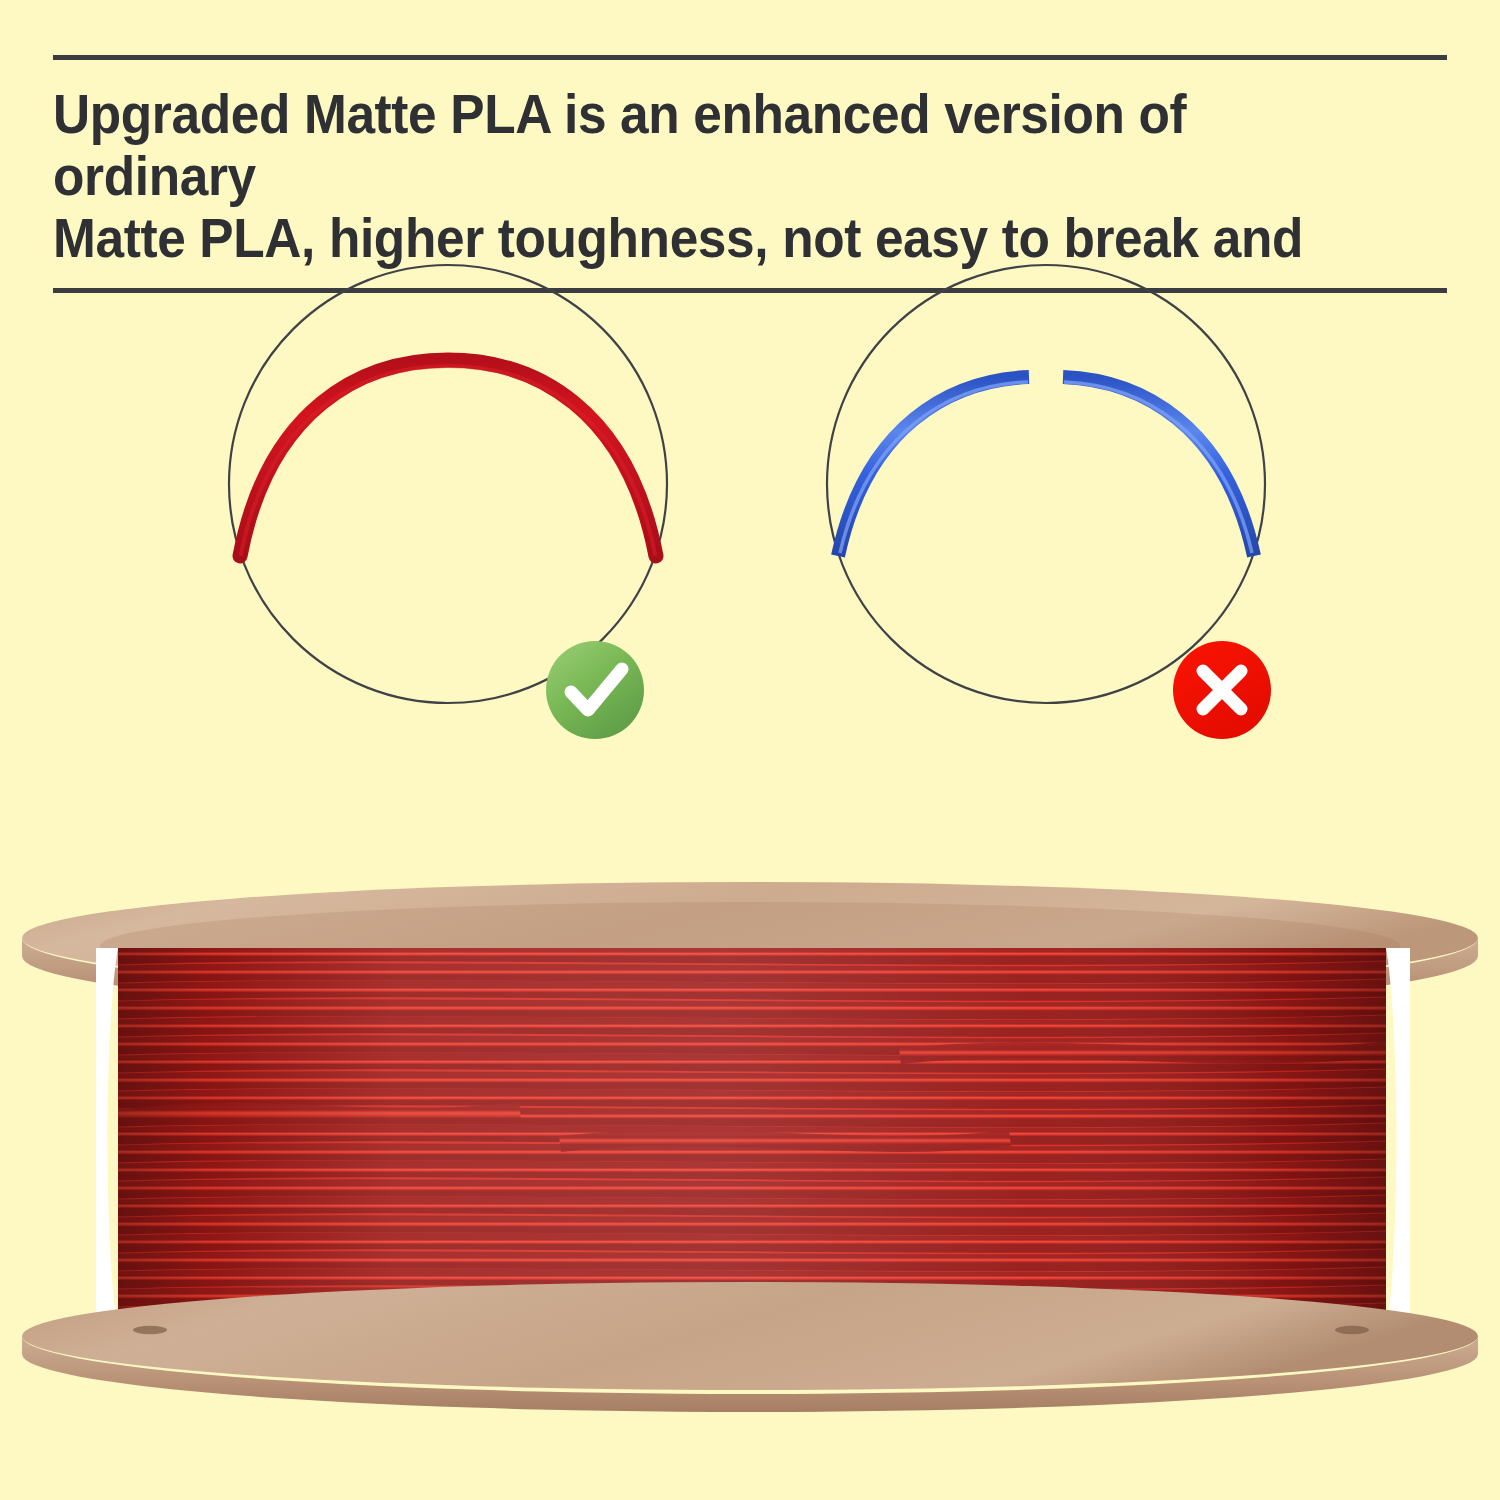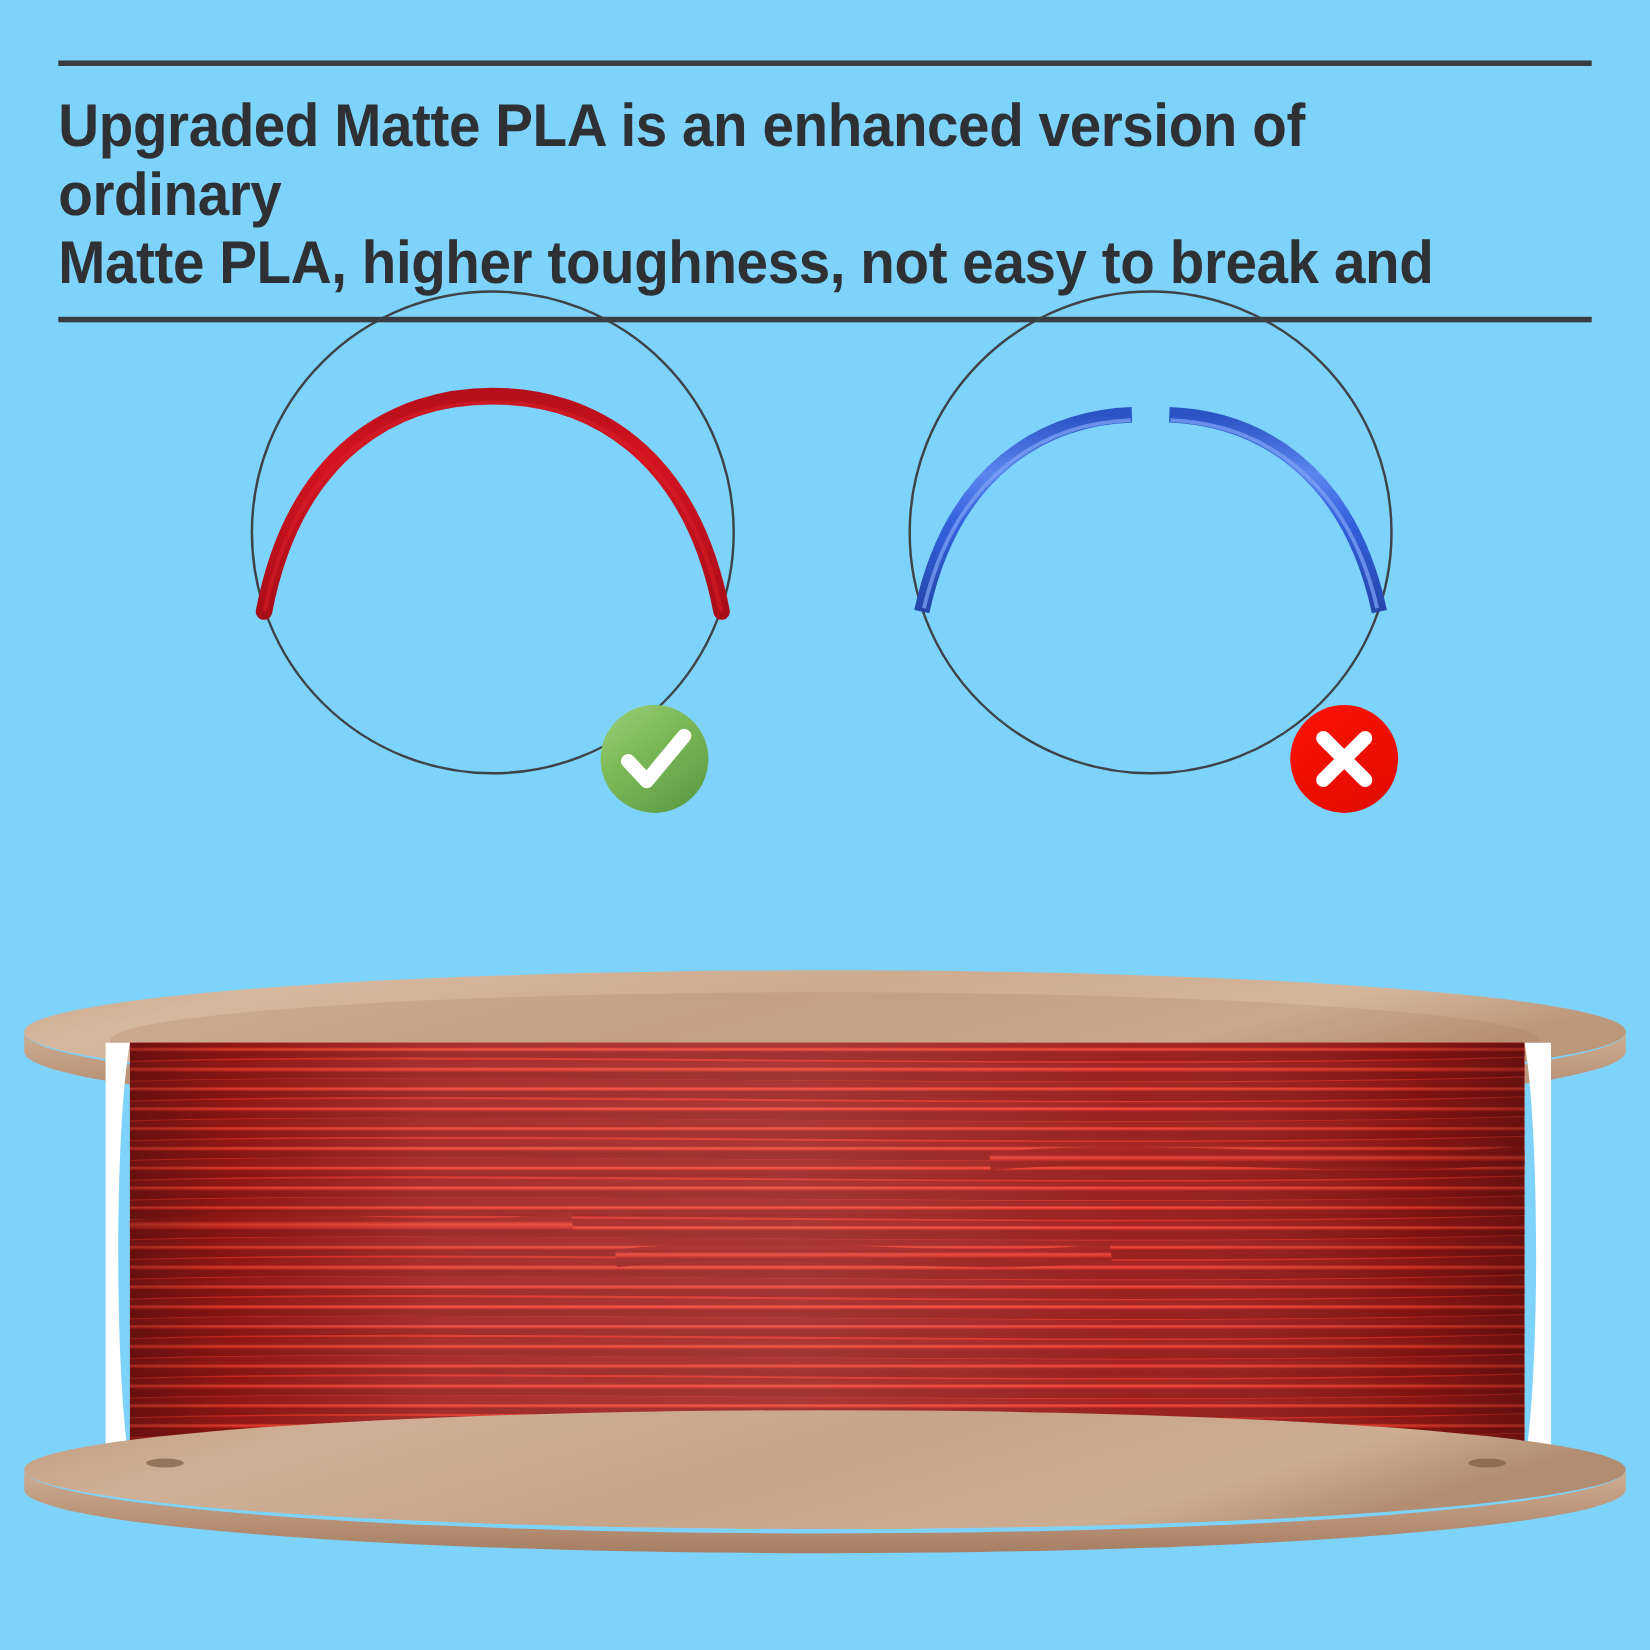--- a/index.html
+++ b/index.html
@@ -13,21 +13,21 @@
     height: 1500px;
     position: relative;
     overflow: hidden;
     font-family: "Liberation Sans", sans-serif;
     -webkit-font-smoothing: antialiased;
   }
 
   .page {
     position: absolute;
     inset: 0;
-    background: #7dd3fc;
+    background: #fef9c3;
   }
 
   
   .header-block {
     position: absolute;
     left: 53px;
     top: 55px;
     width: 1394px;
   }
   .rule {

